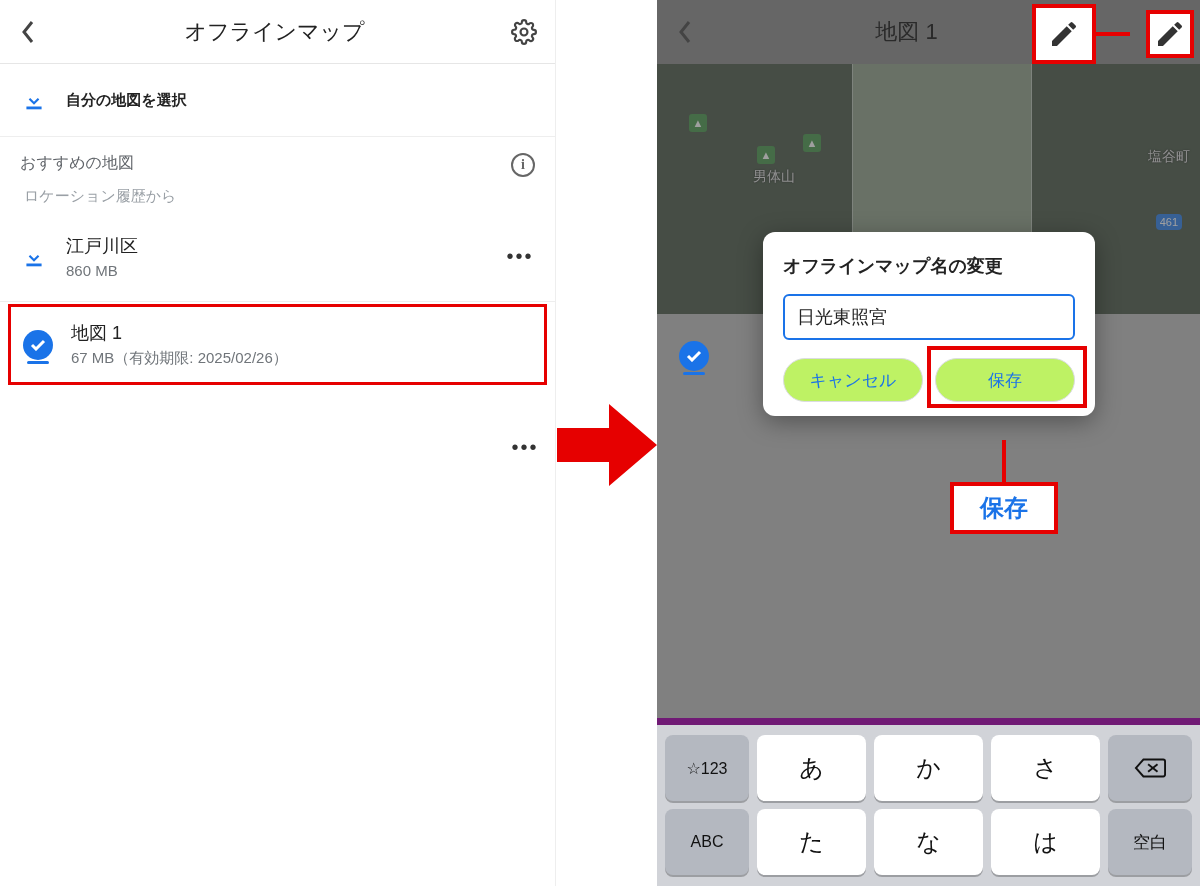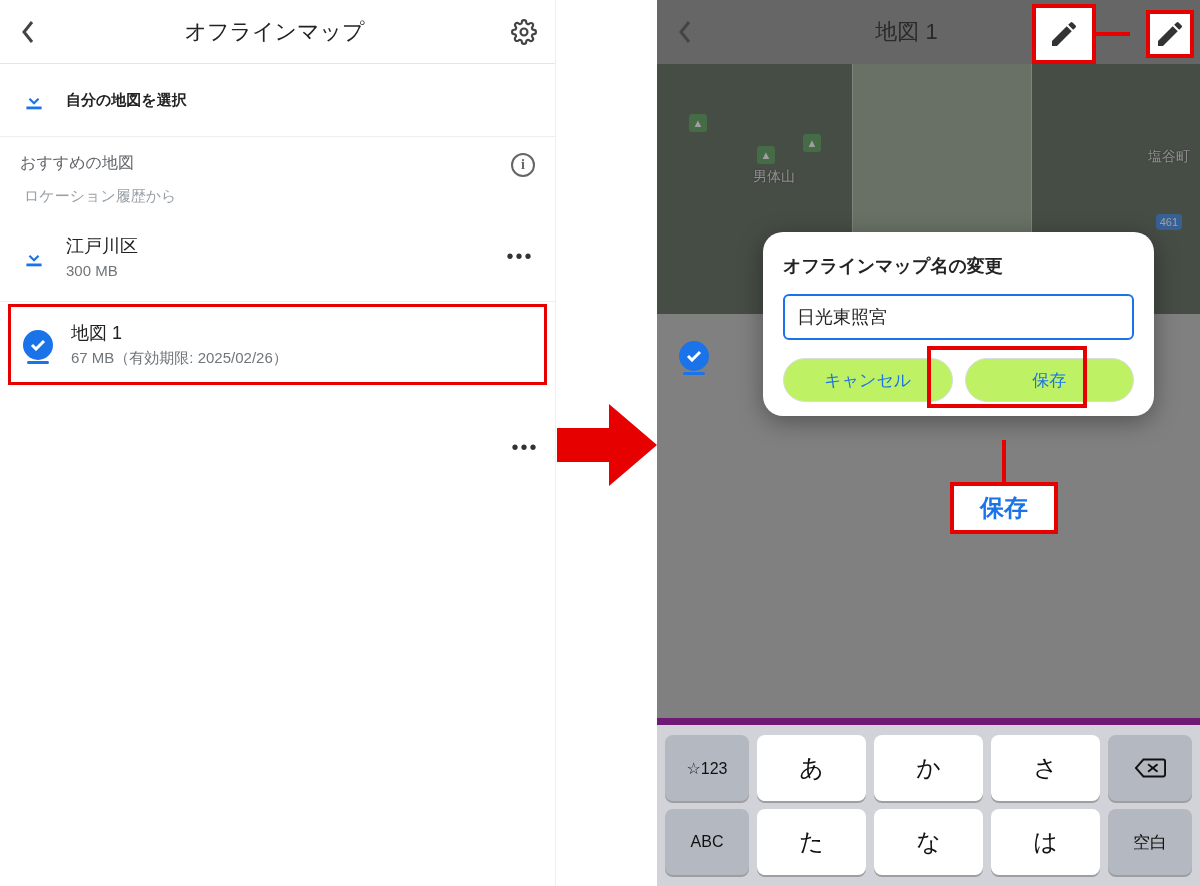--- a/index.html
+++ b/index.html
@@ -85,22 +85,22 @@
   .route-badge {
     position: absolute; right: 18px; top: 150px; background:#1a73e8; color:#fff; font-size:11px; padding:2px 4px; border-radius:4px;
   }
 
   .right-row {
     position: absolute; top: 320px; left: 0; right: 0; height: 72px;
     display: flex; align-items: center; padding: 0 22px; gap: 16px; z-index: 2;
   }
 
   .dialog {
-    position: absolute; left: 106px; top: 232px; width: 391px;
-    background: #fff; border-radius: 20px; padding: 22px 20px 14px; z-index: 10;
+    position: absolute; left: 106px; top: 232px; width: 332px;
+    background: #fff; border-radius: 12px; padding: 22px 20px 14px; z-index: 10;
     box-shadow: 0 6px 24px rgba(0,0,0,0.35);
   }
   .dialog h3 { font-size: 18px; font-weight: 600; color: #222; margin-bottom: 16px; }
   .dialog input {
     width: 100%; border: 2px solid #1a73e8; border-radius: 6px; height: 46px;
     padding: 0 12px; font-size: 18px; color: #222; outline: none;
   }
   .dialog .btns { display: flex; gap: 12px; margin-top: 18px; }
   .pill-btn {
     flex: 1; height: 44px; border-radius: 22px; border: 1px solid #dadce0;
@@ -173,21 +173,21 @@
 
     <div class="item" style="border-bottom:1px solid #eee; padding-bottom:22px;">
       <div class="dl-icon">
         <svg viewBox="0 0 24 24" width="26" height="26">
             <path fill="#1a73e8" d="M12 3v10.6l3.5-3.5 1.4 1.4L12 16.4l-4.9-4.9 1.4-1.4L12 13.6V3z"></path>
             <rect x="5" y="18" width="14" height="2.6" fill="#1a73e8"></rect>
           </svg>
       </div>
       <div class="texts">
         <div class="title-line">江戸川区</div>
-        <div class="sub-line">300 MB</div>
+        <div class="sub-line">860 MB</div>
       </div>
       <div class="three-dots">•••</div>
     </div>
 
 
     <div class="item red-frame" style="margin:2px 8px 0 8px; padding:14px 12px;">
       <div class="check-icon">
         <svg viewBox="0 0 16 12">
             <polyline points="2,6 6,10 14,2"></polyline>
           </svg>

